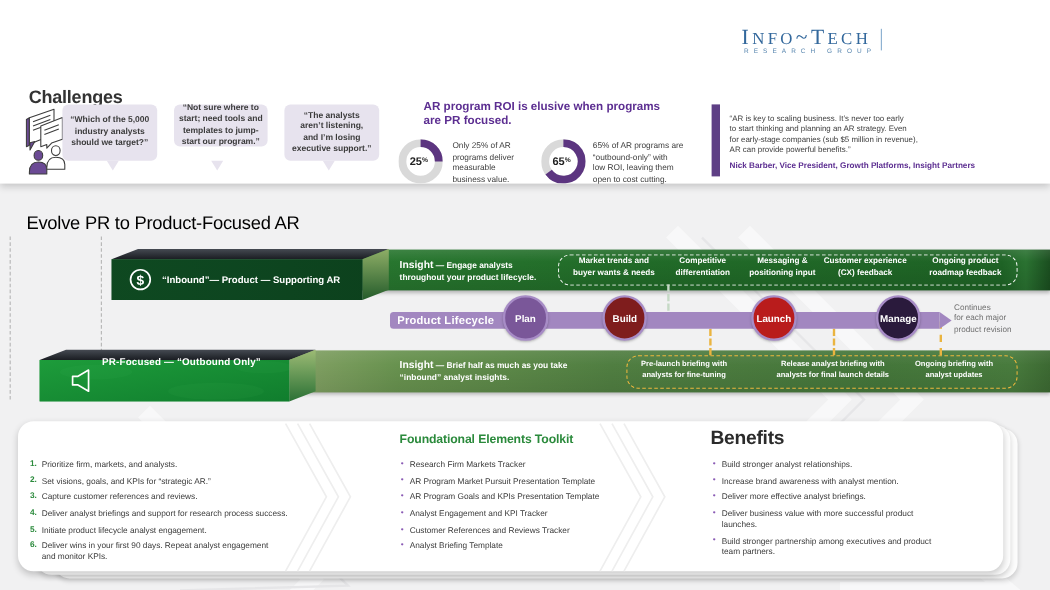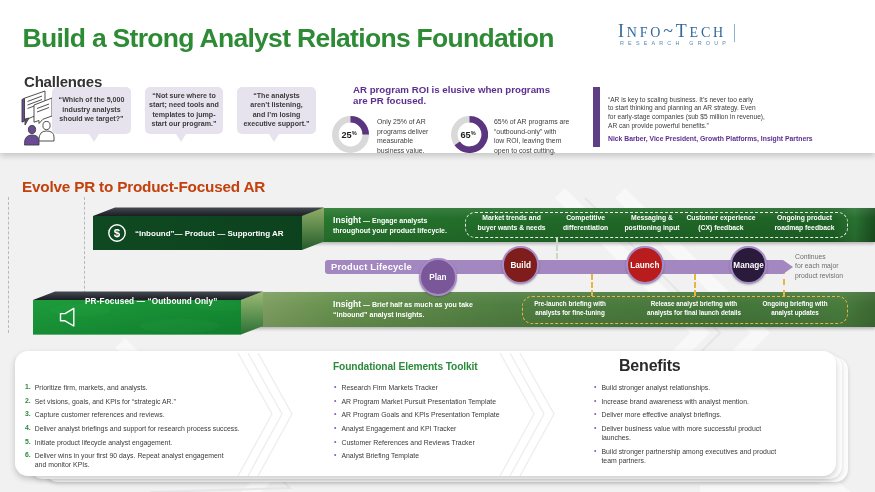--- a/index.html
+++ b/index.html
@@ -17,21 +17,21 @@
   
   .bubble{background:#e7e3ee;border-radius:5px;text-align:center;font-weight:bold;color:#3b3b3b;font-size:7.1px;line-height:9.4px;display:flex;align-items:center;justify-content:center;}
   .tail{width:0;height:0;border-left:5px solid transparent;border-right:5px solid transparent;border-top:8px solid #e7e3ee;}
   
   #roihead{left:333px;top:83.5px;font-size:9.7px;line-height:11.4px;font-weight:bold;color:#5c2e91;margin-left:20px;}
   .dtext{font-size:6.9px;line-height:9.5px;color:#3d3d3d;}
   #pbar{left:593px;top:87px;width:6.5px;height:60px;background:#5e3f85;}
   #quote{left:608px;top:95.5px;font-size:6.6px;line-height:8.8px;color:#3d3d3d;}
   #attrib{left:608px;top:135px;font-size:6.8px;font-weight:bold;color:#5c2e91;}
   
-  #evolve{left:22px;top:177.5px;font-size:15.3px;font-weight:bold;letter-spacing:-0.2px;color:#c2410c;text-align:center;}
+  #evolve{left:22px;top:177.5px;font-size:15.3px;font-weight:normal;letter-spacing:-0.2px;color:#000000;text-align:center;}
   .dashv{border-left:1px dashed #b9b9b9;width:0;}
   #topband{left:302px;top:207.5px;width:573px;height:34px;background:linear-gradient(180deg,rgba(255,255,255,0.10) 0%,rgba(255,255,255,0) 30%,rgba(0,0,0,0.10) 100%),linear-gradient(90deg,#28772f 0%,#216b28 40%,#1e6325 93%,#2a7231 96.5%,#1a4e1f 100%);box-shadow:0 2px 3px rgba(0,0,0,0.25);}
   #botband{left:242px;top:292px;width:633px;height:35px;background:linear-gradient(180deg,rgba(255,255,255,0.08) 0%,rgba(255,255,255,0) 35%,rgba(0,0,0,0.08) 100%),linear-gradient(90deg,#85a266 0%,#68924f 14%,#507e41 42%,#44763a 78%,#487b3d 95%,#3c6932 100%);box-shadow:0 2px 3px rgba(0,0,0,0.25);}
   .bandins{color:#fff;font-weight:bold;}
   .wdash{border:1.2px dashed rgba(255,255,255,0.9);border-radius:10px;}
   .ydash{border:1.3px dashed #edb73e;border-radius:10px;}
   .mile{color:#fff;font-weight:bold;font-size:6.8px;line-height:10.1px;text-align:center;}
   
   #plbar{left:325px;top:259.5px;width:458px;height:14px;background:#a287c0;border-radius:3px 0 0 3px;}
   #plarrow{left:783px;top:259.5px;width:0;height:0;border-top:7px solid transparent;border-bottom:7px solid transparent;border-left:10px solid #a287c0;}
@@ -40,28 +40,27 @@
   #continues{left:795px;top:252px;font-size:6.8px;line-height:9.3px;color:#6f6f6f;}
   .ycon{width:0;border-left:2.4px dashed #eab440;}
   
   #card3{left:45px;top:356.5px;width:803px;height:125.5px;background:#fcfcfc;border-radius:13px;box-shadow:0 2px 4px rgba(0,0,0,0.16);}
   #card2{left:30px;top:353.5px;width:812px;height:125.5px;background:#fefefe;border-radius:13px;box-shadow:0 2px 4px rgba(0,0,0,0.14);}
   #card1{left:15px;top:350.5px;width:820.5px;height:125.5px;background:#ffffff;border-radius:13px;box-shadow:0 3px 6px rgba(0,0,0,0.2);}
   .colhead{font-size:10.2px;font-weight:bold;color:#2b8a3c;letter-spacing:-0.1px;}
   .li{font-size:6.9px;line-height:9px;color:#3a3a3a;}
   .num{color:#2b8a3c;font-weight:bold;}
   .bullet{color:#8a5bb5;}
-  #benhead{font-size:16px;font-weight:bold;color:#2b2b2b;letter-spacing:-0.2px;margin-left:27px;}
+  #benhead{font-size:16px;font-weight:bold;color:#2b2b2b;letter-spacing:-0.2px;}
 </style>
 </head>
 <body>
 <div id="page">
 
   <div class="abs" id="topwhite"></div>
-  <div class="abs" id="title">Build a Strong Analyst Relations Foundation</div>
   <div class="abs" id="challenges">Challenges</div>
 
   <div class="abs" id="logo1">I<span style="font-size:14px;">NFO</span>~T<span style="font-size:14px;">ECH</span></div>
   <div class="abs" id="logo2">RESEARCH&nbsp;GROUP</div>
   <div class="abs" id="logodiv"></div>
 
   <svg class="abs" id="personicon" style="left:21px;top:88px;" width="40" height="58" viewBox="0 0 40 58">
     <g stroke="#3c3c3c" stroke-width="0.9" fill="#fff" stroke-linejoin="round">
       <polygon points="1,11.5 3.5,10.2 3.5,33 1,34.2" fill="#6b4a94"></polygon>
       <polygon points="3.5,10.2 24,3 24,24 10,29.5 3.5,32.5"></polygon>
@@ -75,21 +74,21 @@
         <line x1="16" y1="24" x2="28" y2="19.5"></line>
       <ellipse cx="11" cy="41.5" rx="3.6" ry="4.1" fill="#6b4a94"></ellipse>
       <path d="M 3.5 55.5 Q 3.5 47 11 47 Q 18 47 18 53 L 18 57 L 3.5 57 Z" fill="#6b4a94"></path>
       <ellipse cx="25.5" cy="37.5" rx="3.6" ry="4.1"></ellipse>
       <path d="M 18 51.5 Q 18 43 25.5 43 Q 33 43 33 49 L 33 53 L 18 53 Z"></path>
     </g>
   </svg>
 
   <div class="abs bubble" style="left:52px;top:87px;width:79px;height:47px;">“Which of the 5,000<br>industry analysts<br>should we target?”</div>
   <div class="abs tail" style="left:89px;top:134px;"></div>
-  <div class="abs bubble" style="left:145px;top:87px;width:78px;height:47px;">“Not sure where to<br>start; need tools and<br>templates to jump-<br>start our program.”</div>
+  <div class="abs bubble" style="left:145px;top:87px;width:78px;height:35px;">“Not sure where to<br>start; need tools and<br>templates to jump-<br>start our program.”</div>
   <div class="abs tail" style="left:176px;top:134px;"></div>
   <div class="abs bubble" style="left:237px;top:87px;width:79px;height:47px;">“The analysts<br>aren’t listening,<br>and I’m losing<br>executive support.”</div>
   <div class="abs tail" style="left:269px;top:134px;"></div>
 
   <div class="abs" id="roihead">AR program ROI is elusive when programs<br>are PR focused.</div>
 
   <svg class="abs" style="left:332px;top:116px;" width="37" height="37" viewBox="0 0 37 37">
     <circle cx="18.5" cy="18.5" r="15.2" fill="none" stroke="#d9d9d9" stroke-width="6.6"></circle>
     <path d="M 18.5 3.3 A 15.2 15.2 0 0 1 33.7 18.5" fill="none" stroke="#5c3580" stroke-width="6.6"></path>
     <text x="17" y="21.8" text-anchor="middle" font-size="9.2" font-weight="bold" fill="#222" font-family="Liberation Sans">25<tspan font-size="5.6" dy="-2.6">%</tspan></text>
@@ -190,21 +189,21 @@
 
   <div class="abs" style="left:556px;top:237px;height:22px;width:0;border-left:2px dashed #c5d9c5;"></div>
   <div class="abs" style="left:556px;top:261px;height:7px;width:2px;background:#e8e2f2;"></div>
   <div class="abs ycon" style="left:591px;top:274px;height:22px;"></div>
   <div class="abs ycon" style="left:694px;top:274px;height:22px;"></div>
   <div class="abs ycon" style="left:783px;top:268px;height:28px;"></div>
 
   <div class="abs" id="plbar"></div>
   <div class="abs" id="plarrow"></div>
   <div class="abs" id="pltext">Product Lifecycle</div>
-  <div class="abs pcirc" style="left:419.2px;top:246.4px;background:#7a5799;margin-top:12px;">Plan</div>
+  <div class="abs pcirc" style="left:419.2px;top:246.4px;background:#7a5799;">Plan</div>
   <div class="abs pcirc" style="left:502px;top:246.4px;background:#7f1d1d;">Build</div>
   <div class="abs pcirc" style="left:626.2px;top:246.4px;background:#b91c1c;">Launch</div>
   <div class="abs pcirc" style="left:729.9px;top:246.4px;background:#2a1a3c;">Manage</div>
   <div class="abs" id="continues">Continues<br>for each major<br>product revision</div>
 
   <div class="abs" id="card3"></div>
   <div class="abs" id="card2"></div>
   <div class="abs" id="card1"></div>
 
   <svg class="abs" style="left:230px;top:351px;" width="340" height="127" viewBox="0 0 340 127">

